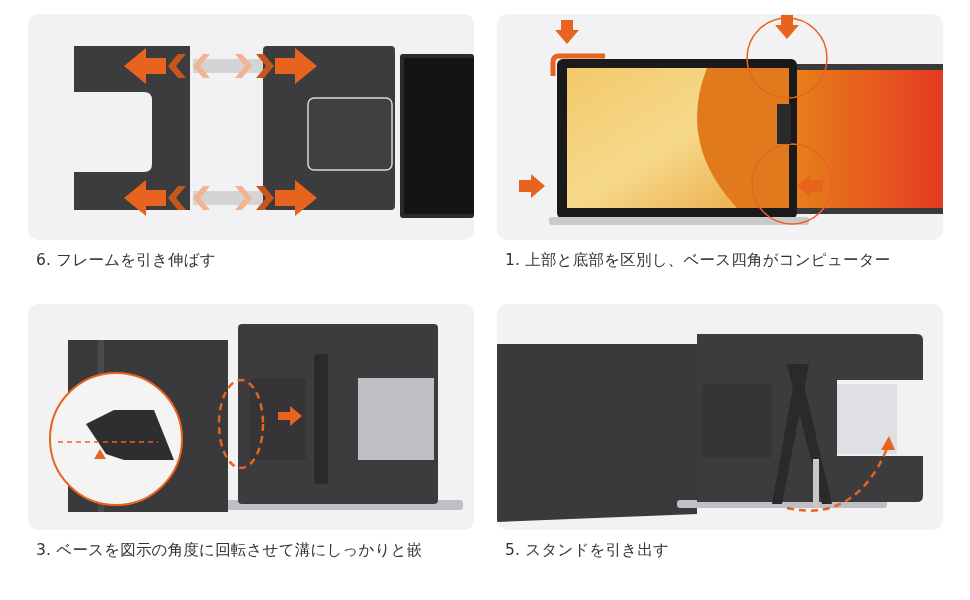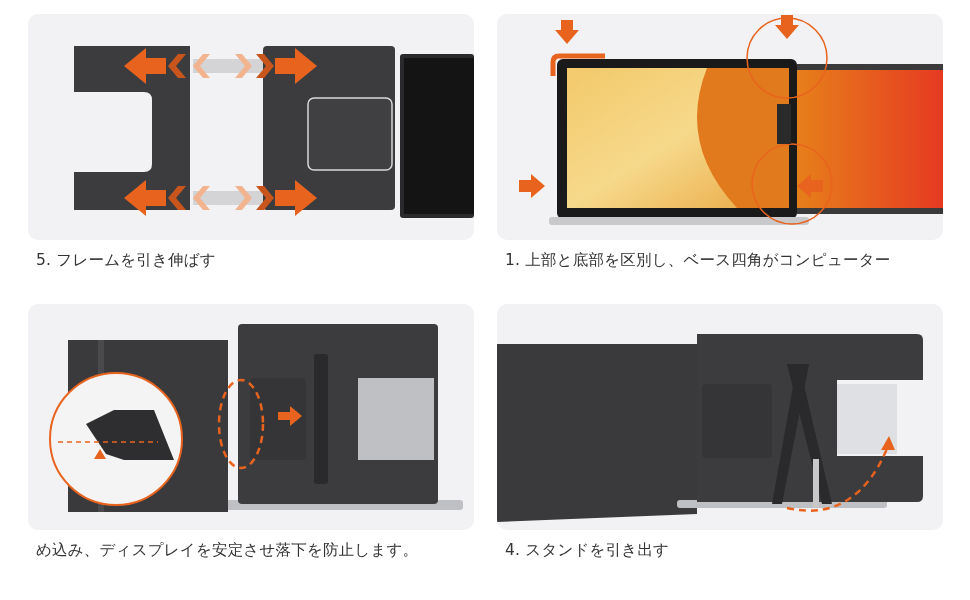--- a/index.html
+++ b/index.html
@@ -40,21 +40,21 @@
       <polygon points="150,172 140,184 150,196 158,196 148,184 158,172" fill="#c7551c"></polygon>
       <polygon points="175,172 165,184 175,196 182,196 172,184 182,172" fill="#f2b48f"></polygon>
     </g>
     <g>
       <polygon points="289,184 267,166 267,176 247,176 247,192 267,192 267,202" fill="#e8641e"></polygon>
       <polygon points="236,172 246,184 236,196 228,196 238,184 228,172" fill="#c7551c"></polygon>
       <polygon points="214,172 224,184 214,196 207,196 217,184 207,172" fill="#f2b48f"></polygon>
     </g>
   </svg>
 </div>
-<div class="caption" style="left:36px;top:249px;">5. フレームを引き伸ばす</div>
+<div class="caption" style="left:36px;top:249px;">6. フレームを引き伸ばす</div>
 
 <div class="panel" style="left:497px;top:14px;width:446px;height:226px;">
   <svg width="446" height="226" viewBox="0 0 446 226">
     <defs>
       <linearGradient id="scr1" x1="0" y1="0" x2="1" y2="1">
         <stop offset="0" stop-color="#f3c96a"></stop>
           <stop offset="0.5" stop-color="#f6d98b"></stop>
           <stop offset="1" stop-color="#e9a640"></stop>
       </linearGradient>
       <linearGradient id="scr2" x1="0" y1="0" x2="1" y2="0">
@@ -105,21 +105,21 @@
     <path d="M58 120 l28-14 h40 l20 50 h-50 l-18-6 z" fill="#2e2e30"></path>
     <line x1="30" y1="138" x2="130" y2="138" stroke="#e8641e" stroke-width="1.5" stroke-dasharray="5,4"></line>
 
     <ellipse cx="213" cy="120" rx="22" ry="44" fill="none" stroke="#e8641e" stroke-width="2.5" stroke-dasharray="7,5"></ellipse>
 
     <polygon points="274,112 262,102 262,108 250,108 250,116 262,116 262,122" fill="#e8641e"></polygon>
     <polygon points="72,145 66,155 78,155" fill="#e8641e"></polygon>
   </svg>
 </div>
 <div class="caption" style="left:36px;top:539px;">
-  <div>め込み、ディスプレイを安定させ落下を防止します。</div>
+  <div>3. ベースを図示の角度に回転させて溝にしっかりと嵌</div>
 </div>
 
 <div class="panel" style="left:497px;top:304px;width:446px;height:226px;">
   <svg width="446" height="226" viewBox="0 0 446 226">
 
     <polygon points="0,40 200,40 200,210 0,218" fill="#3a3a3c"></polygon>
 
     <rect x="180" y="196" width="210" height="8" rx="3" fill="#bfc0c3"></rect>
 
     <path d="M200 30 h220 q6 0 6 6 v40 h-86 v76 h86 v40 q0 6-6 6 h-220 z" fill="#3c3c3e"></path>
@@ -127,13 +127,13 @@
     <rect x="205" y="80" width="70" height="74" rx="4" fill="#353537"></rect>
 
     <polygon points="290,60 302,60 335,200 325,200" fill="#2a2a2c"></polygon>
     <polygon points="300,60 312,60 285,200 275,200" fill="#2a2a2c"></polygon>
     <rect x="316" y="155" width="6" height="48" fill="#c8c8c8"></rect>
 
     <path d="M290 204 Q360 220 392 140" fill="none" stroke="#e8641e" stroke-width="2.5" stroke-dasharray="7,5"></path>
     <polygon points="392,132 384,146 398,146" fill="#e8641e"></polygon>
   </svg>
 </div>
-<div class="caption" style="left:505px;top:539px;">4. スタンドを引き出す</div>
+<div class="caption" style="left:505px;top:539px;">5. スタンドを引き出す</div>
 
 </body></html>

